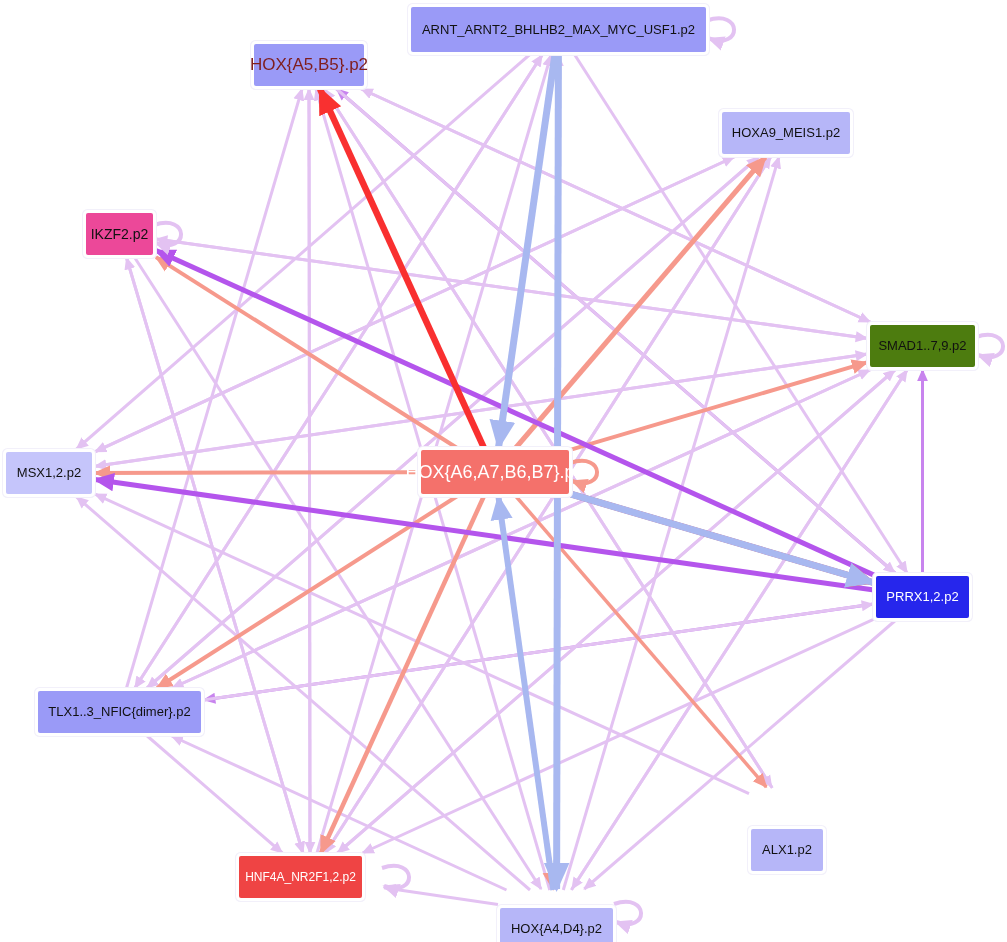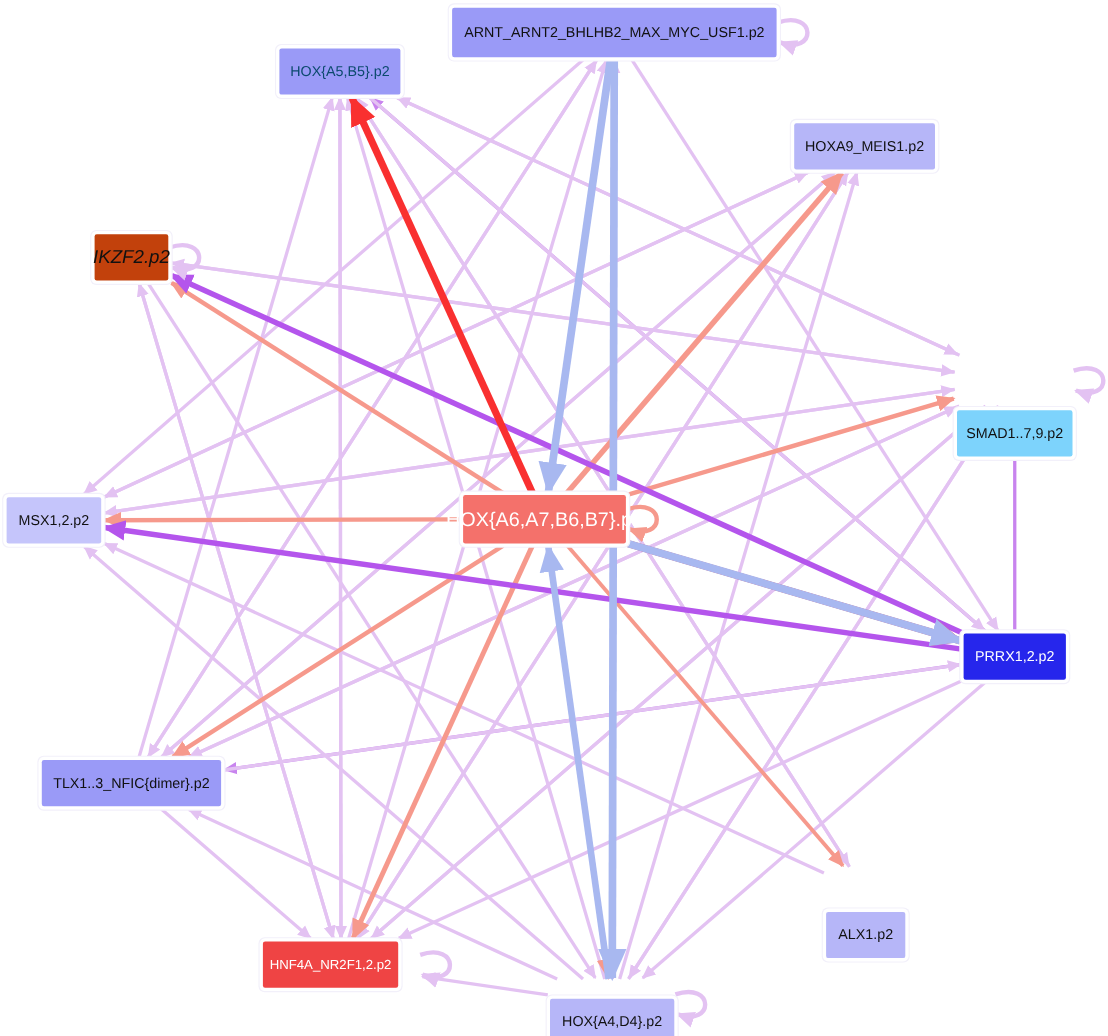--- a/index.html
+++ b/index.html
@@ -103,30 +103,30 @@
       <path d="M 154 225 C 189.7 213.1, 189.7 254.9, 156 243" fill="none" stroke="#e3c2f2" stroke-width="4" marker-end="url(#arrow5)"></path>
       <path d="M 976 337 C 1011.7 325.1, 1011.7 366.9, 978 355" fill="none" stroke="#e3c2f2" stroke-width="4" marker-end="url(#arrow5)"></path>
       <path d="M 570 463 C 605.7 451.1, 605.7 492.9, 572 481" fill="none" stroke="#f6998c" stroke-width="4" marker-end="url(#arrow1)"></path>
       <path d="M 382 868 C 417.7 856.1, 417.7 897.9, 384 886" fill="none" stroke="#e3c2f2" stroke-width="4" marker-end="url(#arrow5)"></path>
       <path d="M 614 904 C 649.7 892.1, 649.7 933.9, 616 922" fill="none" stroke="#e3c2f2" stroke-width="4" marker-end="url(#arrow5)"></path>
     </svg>
   <div id="node-layer">
       <div class="node" style="left: 411px; top: 7px; width: 295px; height: 45px; background: rgb(154, 154, 247); color: rgb(17, 17, 17); font-size: 13px;">
         <span class="node-label">ARNT_ARNT2_BHLHB2_MAX_MYC_USF1.p2</span>
       </div>
-      <div class="node" style="left: 254px; top: 44px; width: 110px; height: 42px; background: rgb(154, 154, 247); color: #0c4a6e; font-size: 13px;">
+      <div class="node" style="left: 254px; top: 44px; width: 110px; height: 42px; background: rgb(154, 154, 247); color: #7f1d1d; font-size: 17px;">
         <span class="node-label">HOX{A5,B5}.p2</span>
       </div>
       <div class="node" style="left: 722px; top: 112px; width: 128px; height: 42px; background: rgb(182, 182, 248); color: rgb(17, 17, 17); font-size: 13px;">
         <span class="node-label">HOXA9_MEIS1.p2</span>
       </div>
-      <div class="node" style="left: 86px; top: 213px; width: 67px; height: 42px; background: #c2410c; color: rgb(17, 17, 17); font-size: 17px; font-style: italic;">
+      <div class="node" style="left: 86px; top: 213px; width: 67px; height: 42px; background: #ec4899; color: rgb(17, 17, 17); font-size: 14px;">
         <span class="node-label">IKZF2.p2</span>
       </div>
-      <div class="node" style="left: 870px; top: 325px; width: 105px; height: 42px; background: #7dd3fc; color: rgb(17, 17, 17); font-size: 13px; margin-top: 48px;">
+      <div class="node" style="left: 870px; top: 325px; width: 105px; height: 42px; background: #4d7c0f; color: rgb(17, 17, 17); font-size: 13px;">
         <span class="node-label">SMAD1..7,9.p2</span>
       </div>
       <div class="node" style="left: 6px; top: 452px; width: 86px; height: 42px; background: rgb(197, 197, 251); color: rgb(17, 17, 17); font-size: 13px;">
         <span class="node-label">MSX1,2.p2</span>
       </div>
       <div class="node" style="left: 421px; top: 450px; width: 148px; height: 44px; background: rgb(244, 113, 107); color: rgb(255, 255, 255); font-size: 18px;">
         <span class="node-label">HOX{A6,A7,B6,B7}.p2</span>
       </div>
       <div class="node" style="left: 876px; top: 576px; width: 93px; height: 42px; background: rgb(38, 38, 236); color: rgb(255, 255, 255); font-size: 13px;">
         <span class="node-label">PRRX1,2.p2</span>

